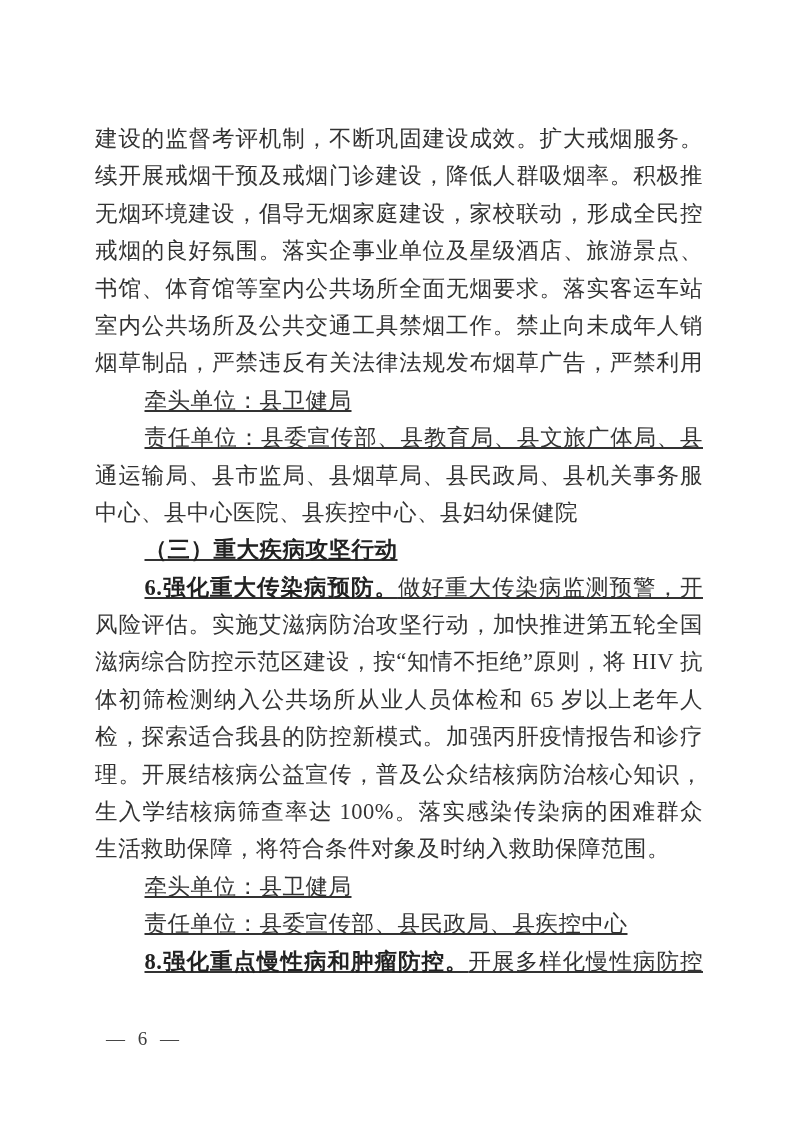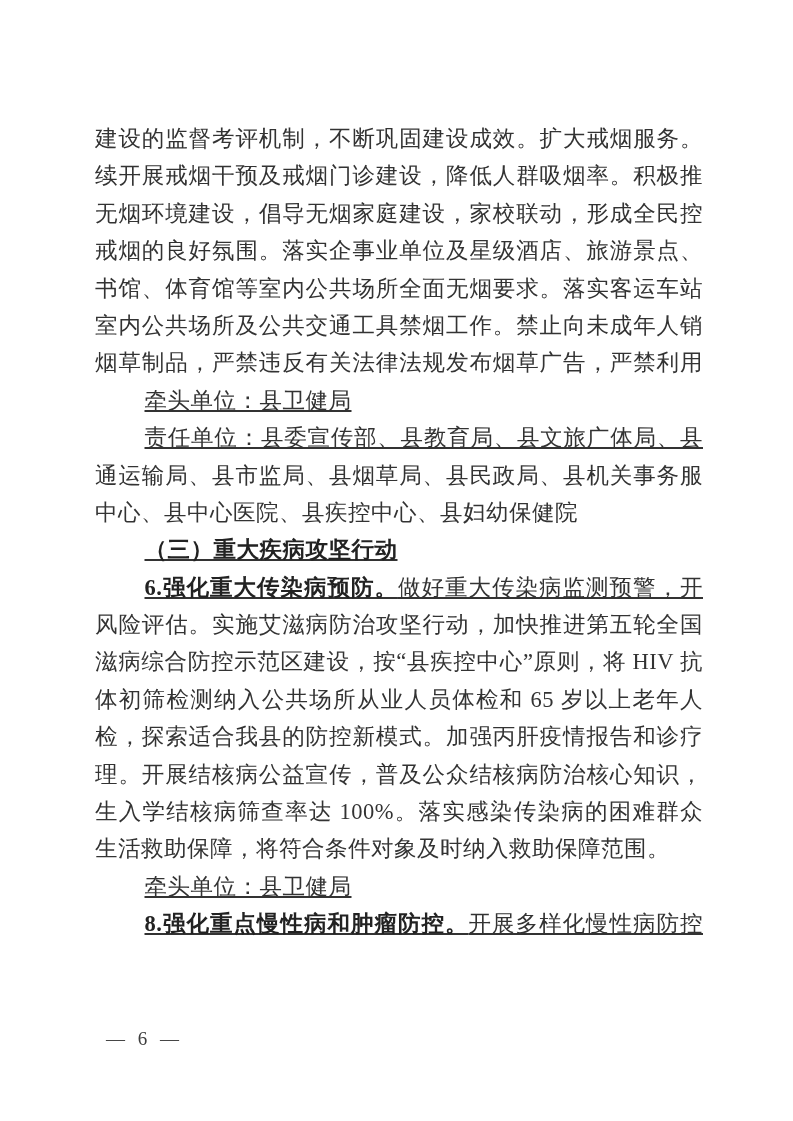--- a/index.html
+++ b/index.html
@@ -65,23 +65,24 @@
       <div class="line"><span class="seg">书馆、体育馆等室内公共场所全面无烟要求。落实客运车站的</span></div>
       <div class="line"><span class="seg">室内公共场所及公共交通工具禁烟工作。禁止向未成年人销售</span></div>
       <div class="line"><span class="seg">烟草制品，严禁违反有关法律法规发布烟草广告，严禁利用互</span></div>
       <div class="line indent left"><span class="seg">牵头单位：县卫健局</span></div>
       <div class="line indent"><span class="seg">责任单位：县委宣传部、县教育局、县文旅广体局、县交</span></div>
       <div class="line"><span class="seg">通运输局、县市监局、县烟草局、县民政局、县机关事务服务</span></div>
       <div class="line left"><span class="seg">中心、县中心医院、县疾控中心、县妇幼保健院</span></div>
       <div class="line indent left"><span class="seg b">（三）重大疾病攻坚行动</span></div>
       <div class="line indent"><span class="seg b">6.强化重大传染病预防。</span><span class="seg">做好重大传染病监测预警，开展</span></div>
       <div class="line"><span class="seg">风险评估。实施艾滋病防治攻坚行动，加快推进第五轮全国艾</span></div>
-      <div class="line"><span class="seg">滋病综合防控示范区建设，按“县疾控中心”原则，将 HIV 抗</span></div>
+      <div class="line"><span class="seg">滋病综合防控示范区建设，按“知情不拒绝”原则，将 HIV 抗</span></div>
       <div class="line"><span class="seg">体初筛检测纳入公共场所从业人员体检和 65 岁以上老年人体</span></div>
       <div class="line"><span class="seg">检，探索适合我县的防控新模式。加强丙肝疫情报告和诊疗管</span></div>
       <div class="line"><span class="seg">理。开展结核病公益宣传，普及公众结核病防治核心知识，新</span></div>
       <div class="line"><span class="seg">生入学结核病筛查率达 100%。落实感染传染病的困难群众基本</span></div>
       <div class="line left"><span class="seg">生活救助保障，将符合条件对象及时纳入救助保障范围。</span></div>
       <div class="line indent left"><span class="seg">牵头单位：县卫健局</span></div>
+      <div class="line indent left"><span class="seg">责任单位：县委宣传部、县民政局、县疾控中心</span></div>
       <div class="line indent"><span class="seg b">8.强化重点慢性病和肿瘤防控。</span><span class="seg">开展多样化慢性病防控宣</span></div>
     </div>
   <div class="footer">— 6 —</div>
 </div>
 
 </body></html>

